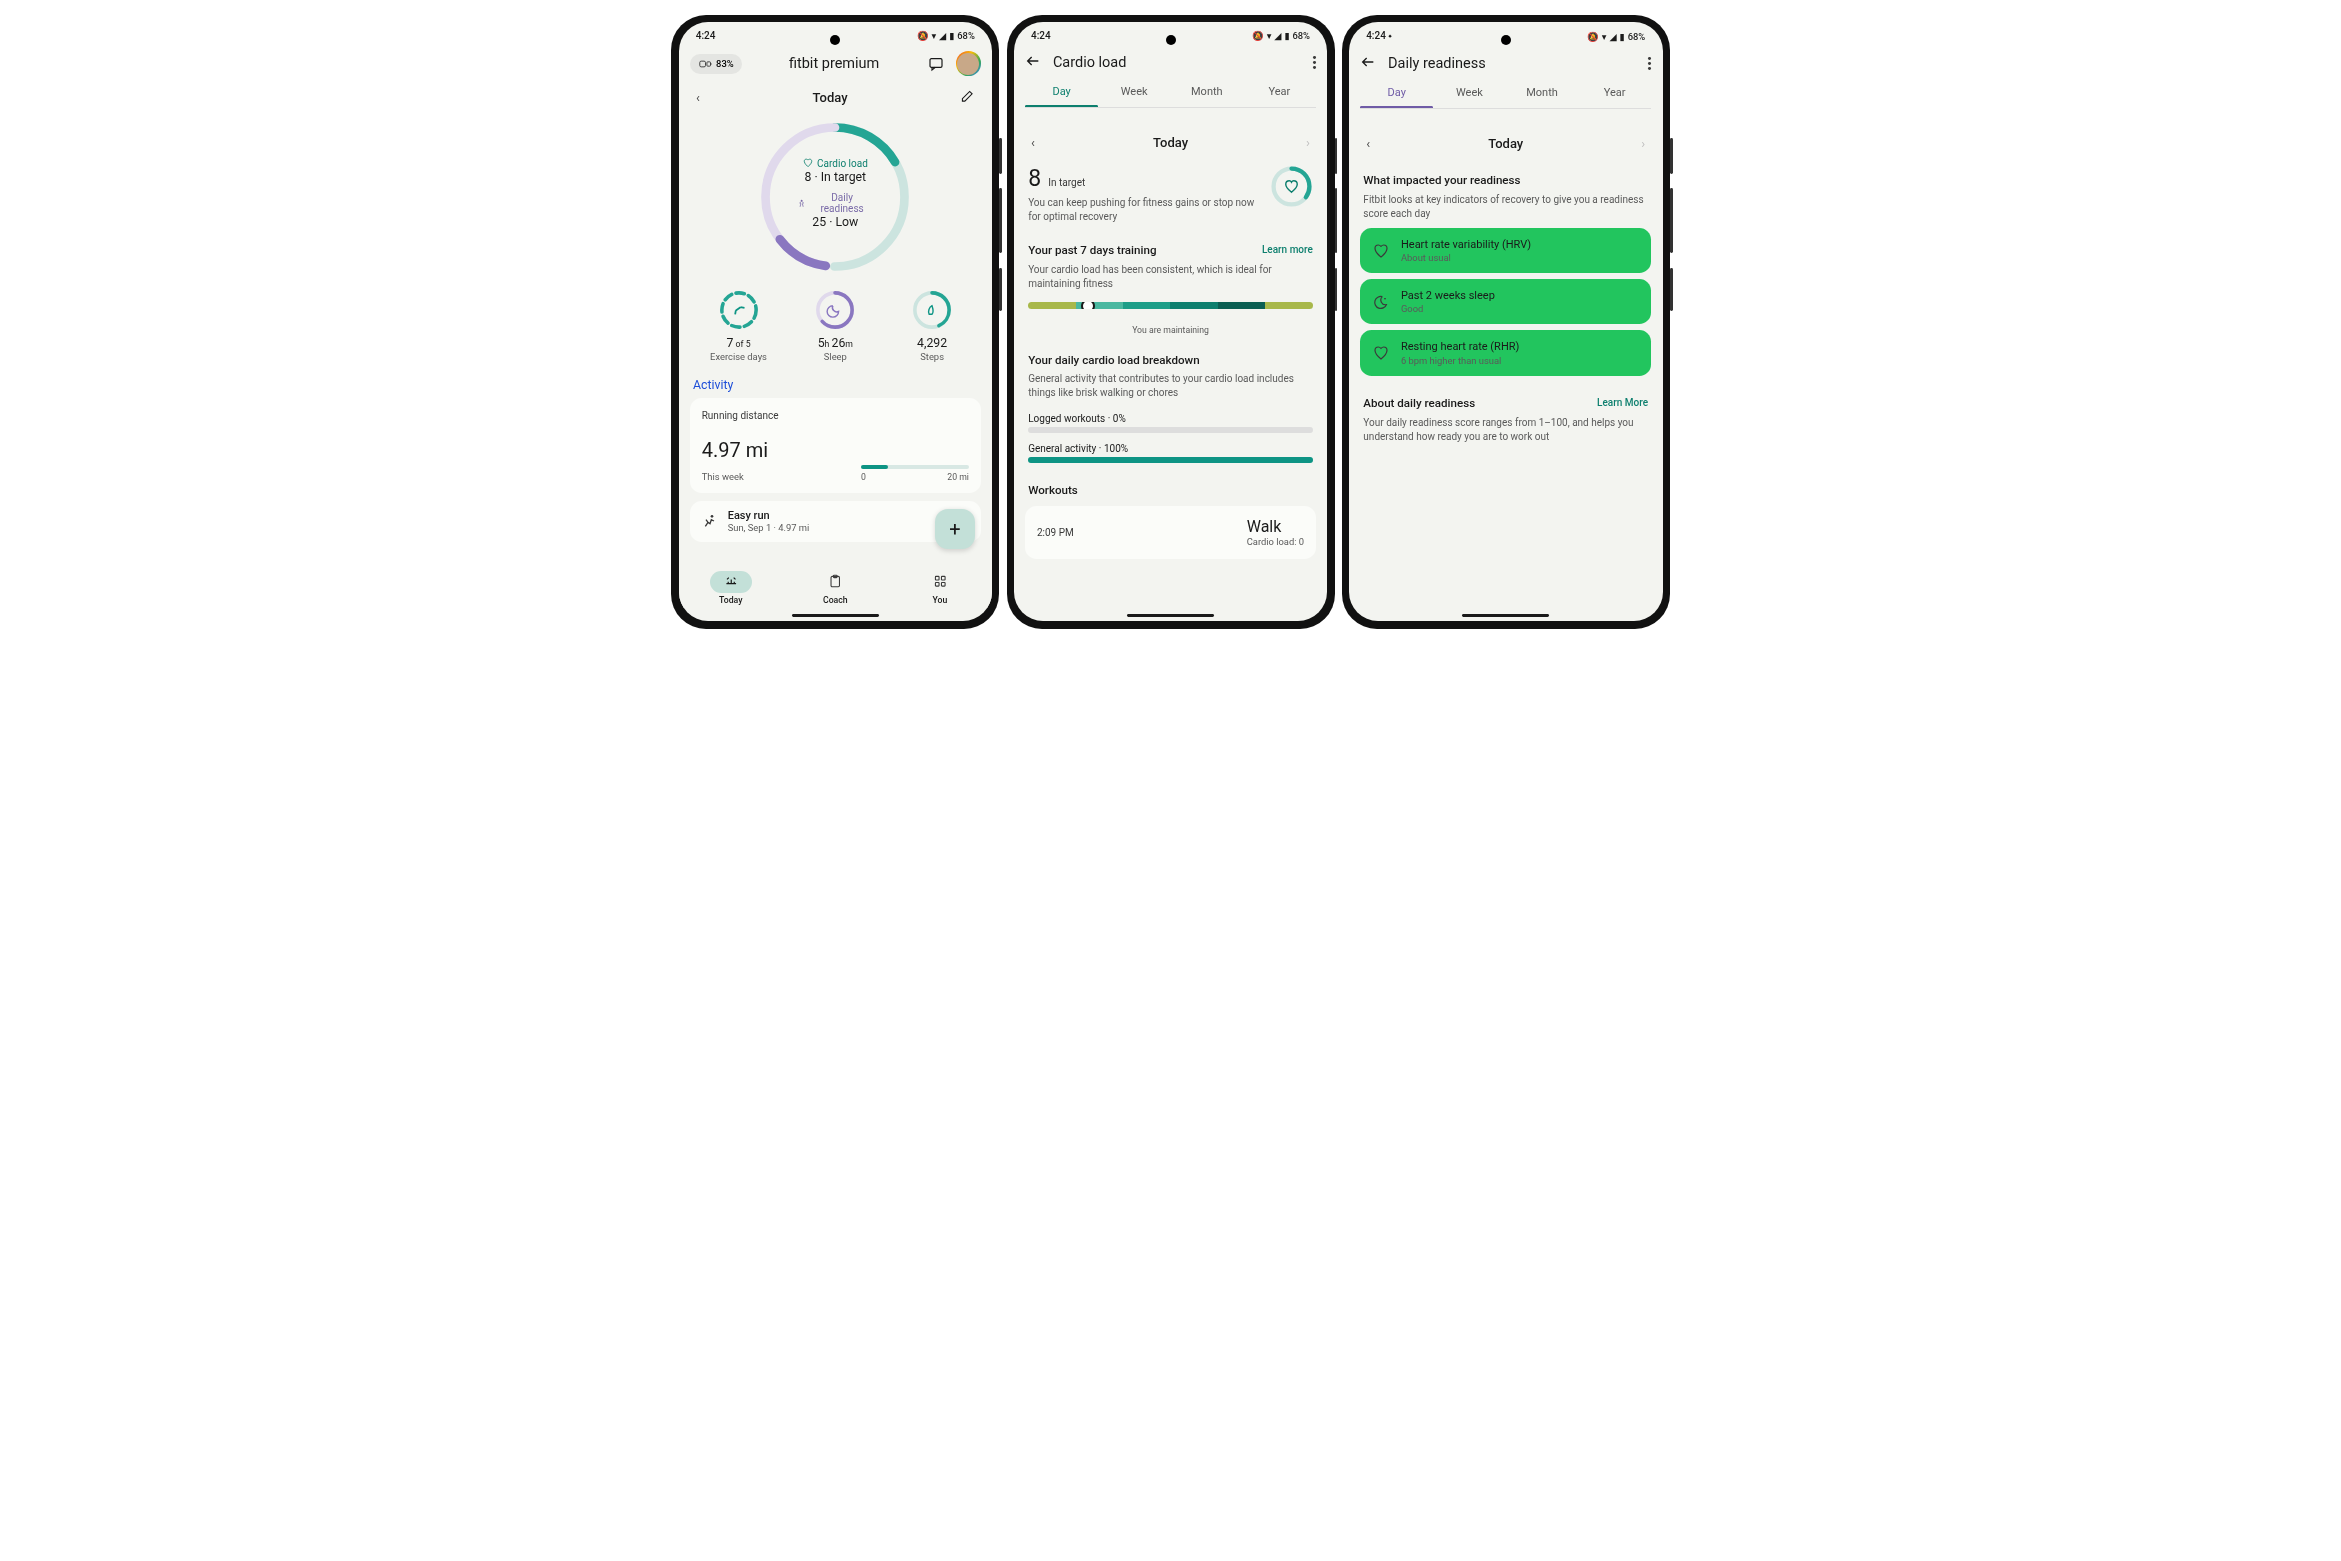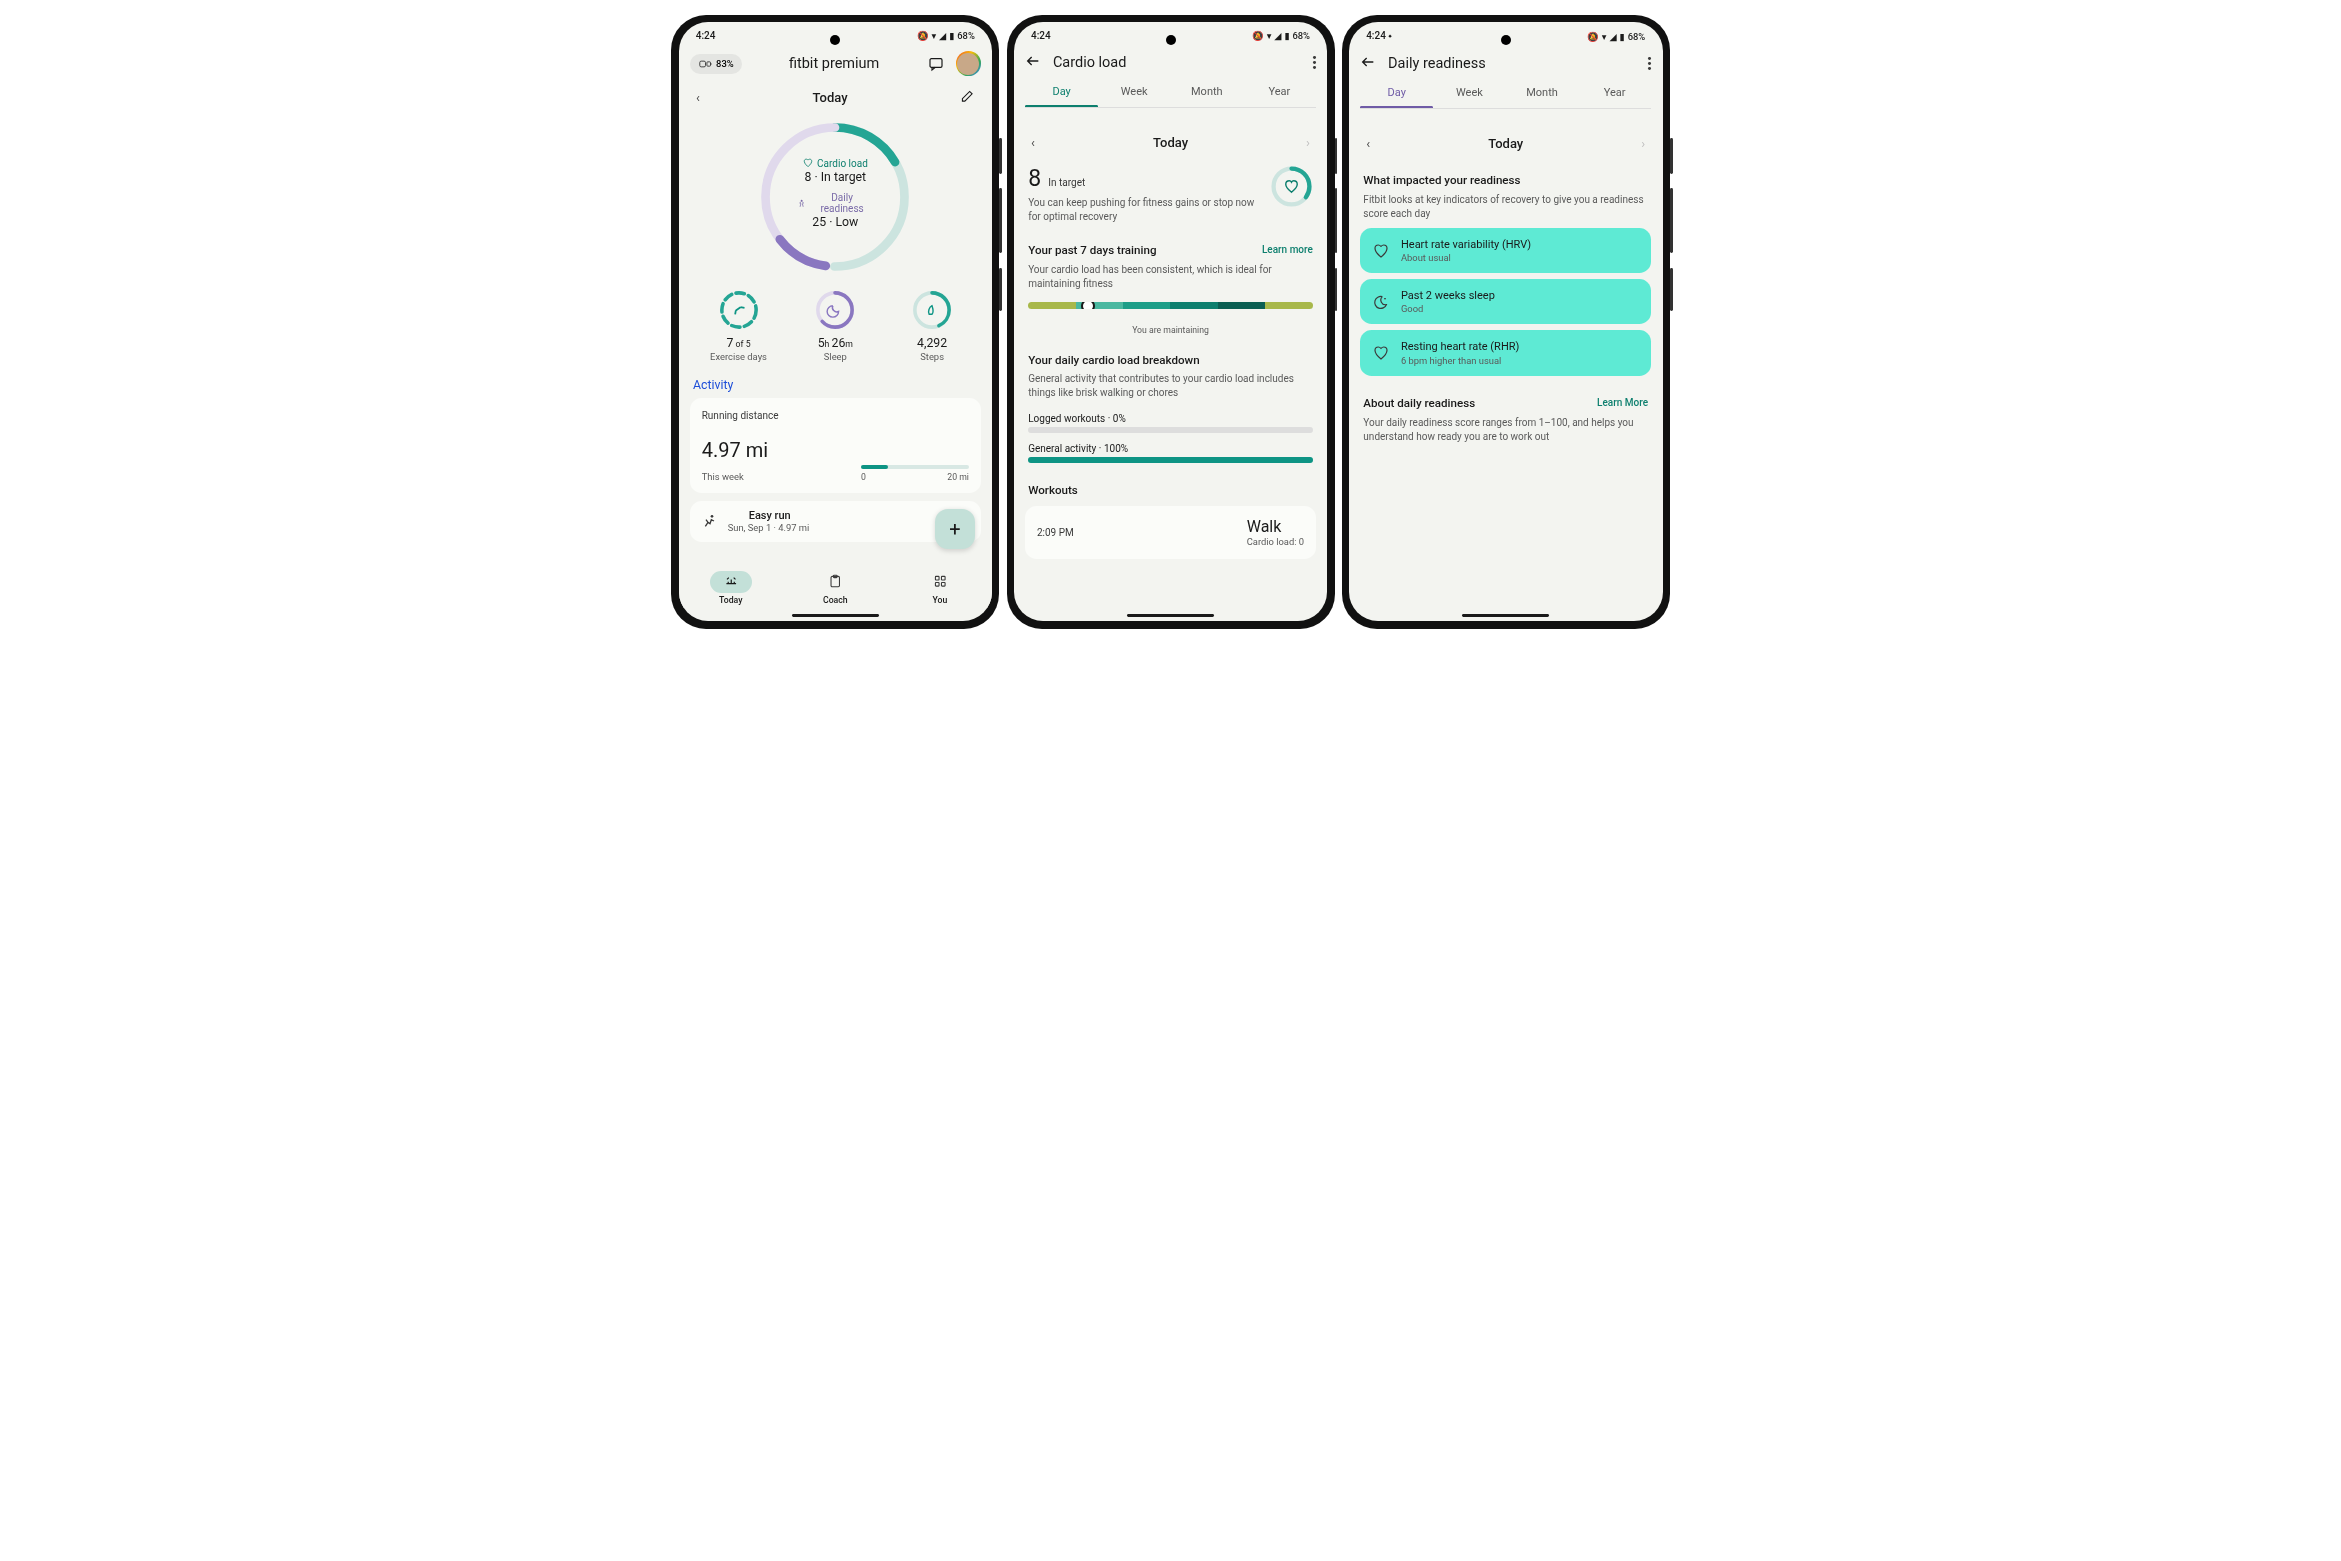--- a/index.html
+++ b/index.html
@@ -250,21 +250,21 @@
     width: 108px;
   }
   .activity-item {
     display: flex;
     align-items: center;
     gap: 10px;
     padding: 8.7px 11.6px;
     background: #fbfcf9;
     border-radius: 11.6px;
   }
-  .activity-name { font-size: 11px; color: #1a1a1a; font-weight: 500; margin-left: 21px; }
+  .activity-name { font-size: 11px; color: #1a1a1a; font-weight: 500; }
   .activity-date { font-size: 9.4px; color: #5a5a5a; }
   .fab {
     position: absolute;
     bottom: 72px;
     right: 17.3px;
     width: 40px;
     height: 40px;
     background: #c3e0d8;
     border-radius: 13px;
     display: flex;
@@ -454,21 +454,21 @@
     justify-content: space-between;
     align-items: center;
     margin-top: 5.8px;
   }
   .workout-time { font-size: 10px; color: #3a3a3a; }
   .workout-right { text-align: left; }
   .workout-name { font-size: 16px; font-weight: 400; color: #1a1a1a; }
   .workout-detail { font-size: 9.4px; color: #5a5a5a; }
   
   .factor-card {
-    background: #5eead4;
+    background: #22c55e;
     border-radius: 11.6px;
     padding: 10px 11.6px;
     display: flex;
     align-items: center;
     gap: 11.6px;
     margin-bottom: 5.8px;
   }
   .factor-icon {
     width: 17.3px;
     height: 17.3px;

